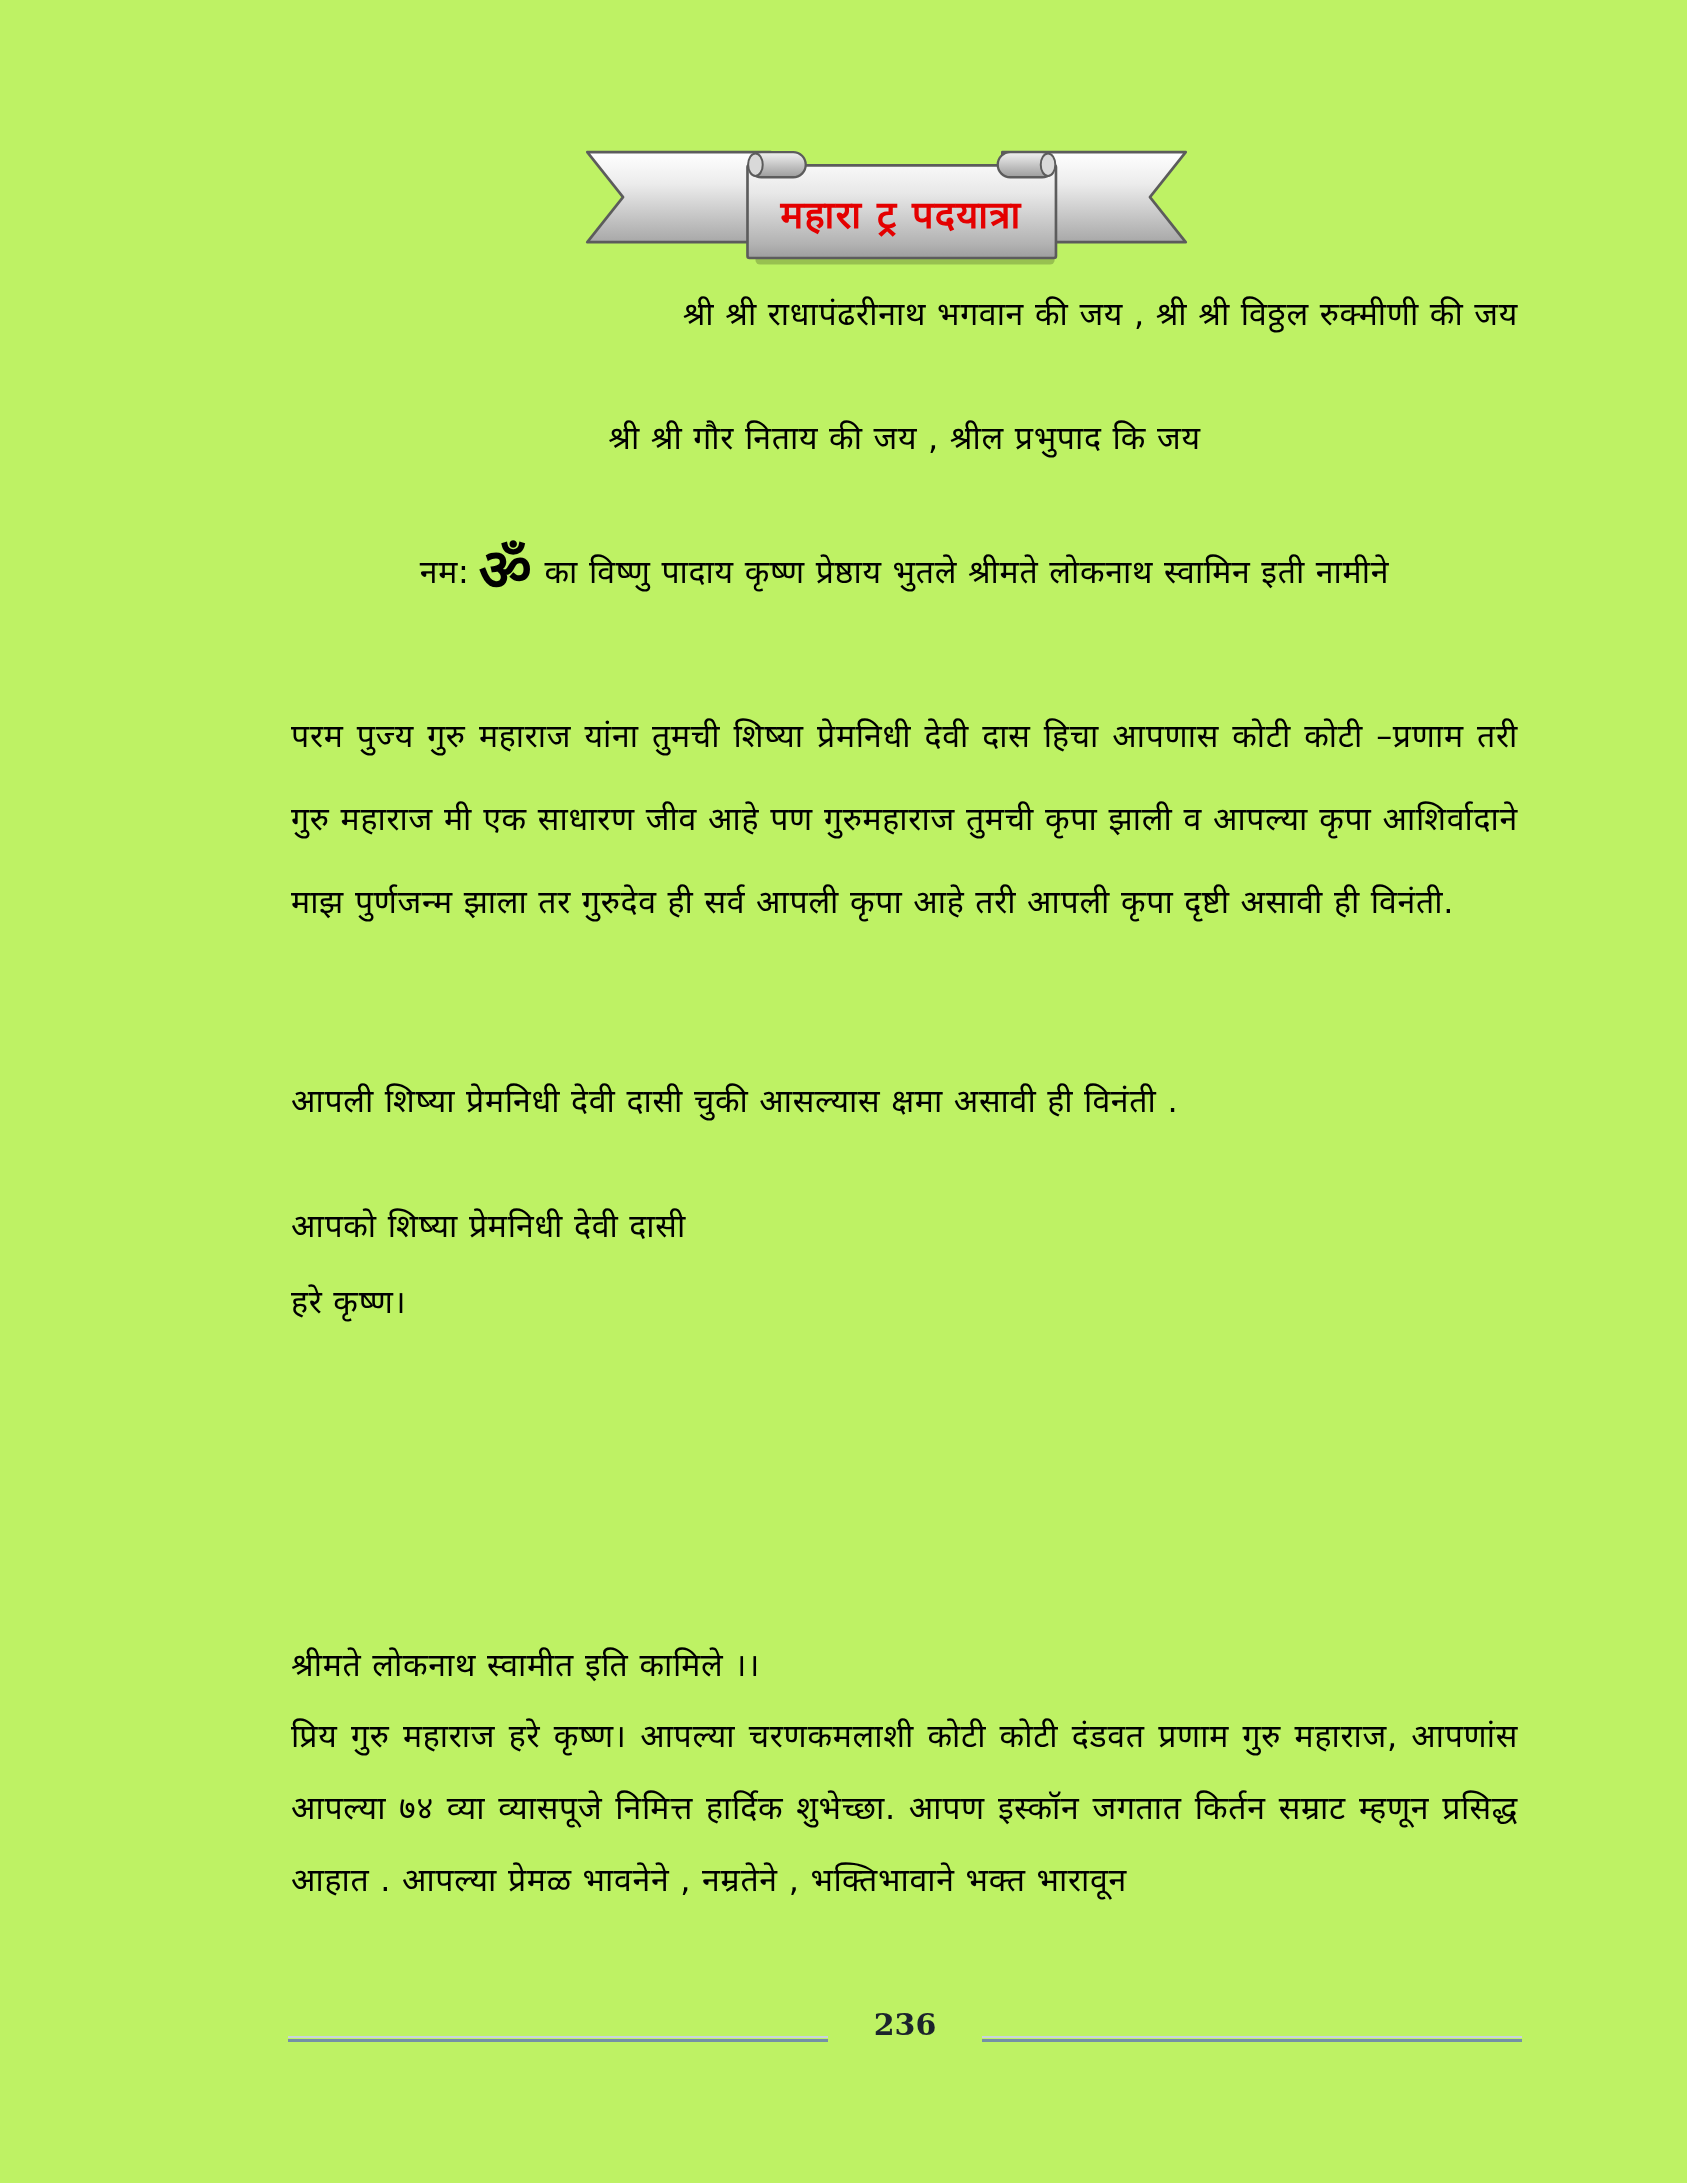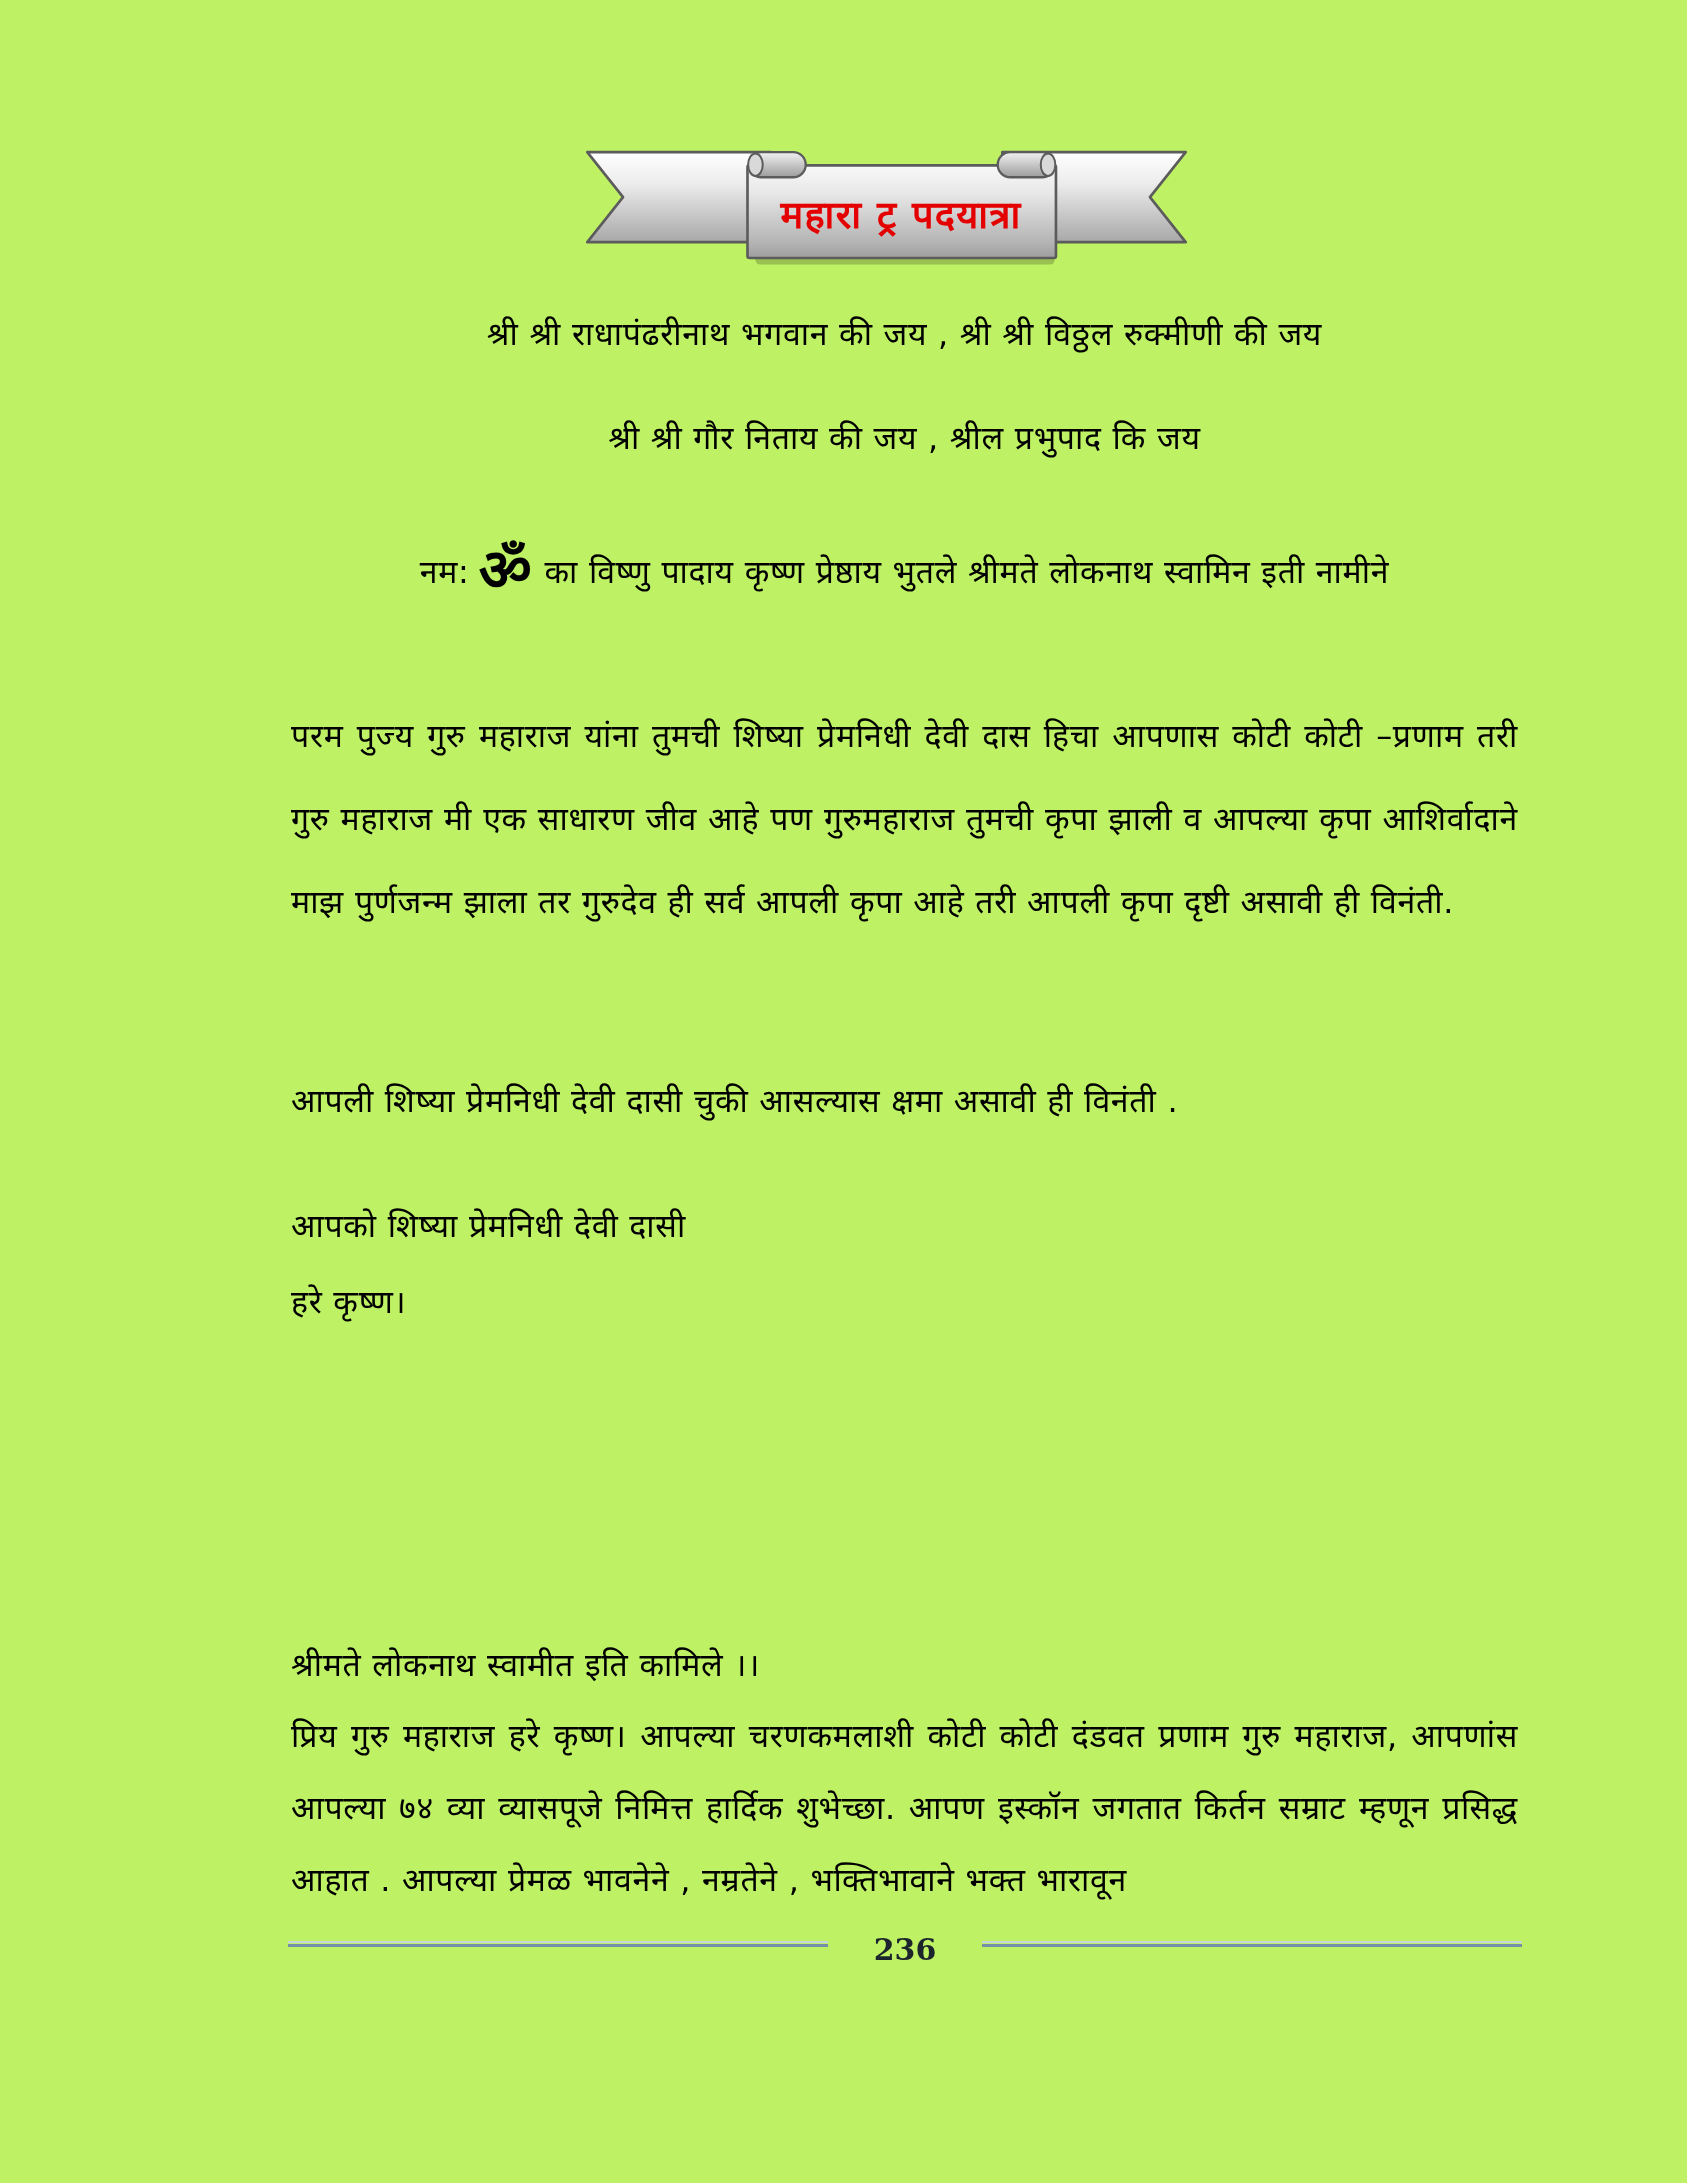--- a/index.html
+++ b/index.html
@@ -27,22 +27,22 @@
   
   .banner{position:absolute;left:582px;top:148px;width:609px;height:126px;}
   .banner svg{position:absolute;left:0;top:0;width:609px;height:126px;}
   .banner-title{
     position:absolute;left:165px;top:22.5px;width:308px;height:85px;
     display:flex;align-items:center;justify-content:center;
     color:#E40000;font-size:38px;font-weight:bold;letter-spacing:1.3px;
   }
   
   .footer{
-    position:absolute;left:288px;top:1932px;width:1234px;height:46px;
-    display:flex;align-items:flex-start;
+    position:absolute;left:288px;top:1996px;width:1234px;height:46px;
+    display:flex;align-items:flex-end;
   }
   .rule{
     flex:1;height:6px;margin-top:9.3px;
     background:linear-gradient(to bottom,#C9D4DC 0 1.7px,rgba(0,0,0,0) 1.7px 3px,#7490A6 3px 6px);
   }
   .page-num{
     padding:0 46px;
     font-family:"DejaVu Serif", serif;
     font-size:30px;font-weight:bold;color:#1C242C;
   }
@@ -82,21 +82,21 @@
 
       <rect x="252" y="6" width="86" height="38" rx="19" fill="url(#gR)" stroke="#5C5C5C" stroke-width="3.5"></rect>
       <ellipse cx="262" cy="25" rx="11" ry="17" fill="#D9D9D9" stroke="#5C5C5C" stroke-width="3"></ellipse>
 
       <rect x="628" y="6" width="86" height="38" rx="19" fill="url(#gR)" stroke="#5C5C5C" stroke-width="3.5"></rect>
       <ellipse cx="704" cy="25" rx="11" ry="17" fill="#D9D9D9" stroke="#5C5C5C" stroke-width="3"></ellipse>
     </svg>
     <div class="banner-title">महारा ट्र पदयात्रा</div>
   </div>
 
-  <p class="block body-text single center" style="top:311px;">श्री श्री राधापंढरीनाथ भगवान की जय , श्री श्री विठ्ठल रुक्मीणी की जय</p>
+  <p class="block body-text single center" style="top:291px;text-align:right;">श्री श्री राधापंढरीनाथ भगवान की जय , श्री श्री विठ्ठल रुक्मीणी की जय</p>
 
   <p class="block body-text center" style="top:533px;line-height:79px;"><span>नम:</span><span class="om">ॐ</span><span>का विष्णु पादाय कृष्ण प्रेष्ठाय भुतले श्रीमते लोकनाथ स्वामिन इती नामीने</span></p>
 
   <p class="block body-text single center" style="top:415px;">श्री श्री गौर निताय की जय , श्रील प्रभुपाद कि जय</p>
 
   <p class="block body-text just" style="top:695px;">परम पुज्य गुरु महाराज यांना तुमची शिष्या प्रेमनिधी देवी दास हिचा आपणास कोटी कोटी –प्रणाम तरी गुरु महाराज मी एक साधारण जीव आहे पण गुरुमहाराज तुमची कृपा झाली व आपल्या कृपा आशिर्वादाने माझ पुर्णजन्म झाला तर गुरुदेव ही सर्व आपली कृपा आहे तरी आपली कृपा दृष्टी असावी ही विनंती.</p>
 
   <p class="block body-text single" style="top:1203px;">आपको शिष्या प्रेमनिधी देवी दासी</p>
 
   <p class="block body-text single" style="top:1078px;">आपली शिष्या प्रेमनिधी देवी दासी चुकी आसल्यास क्षमा असावी ही विनंती .</p>

